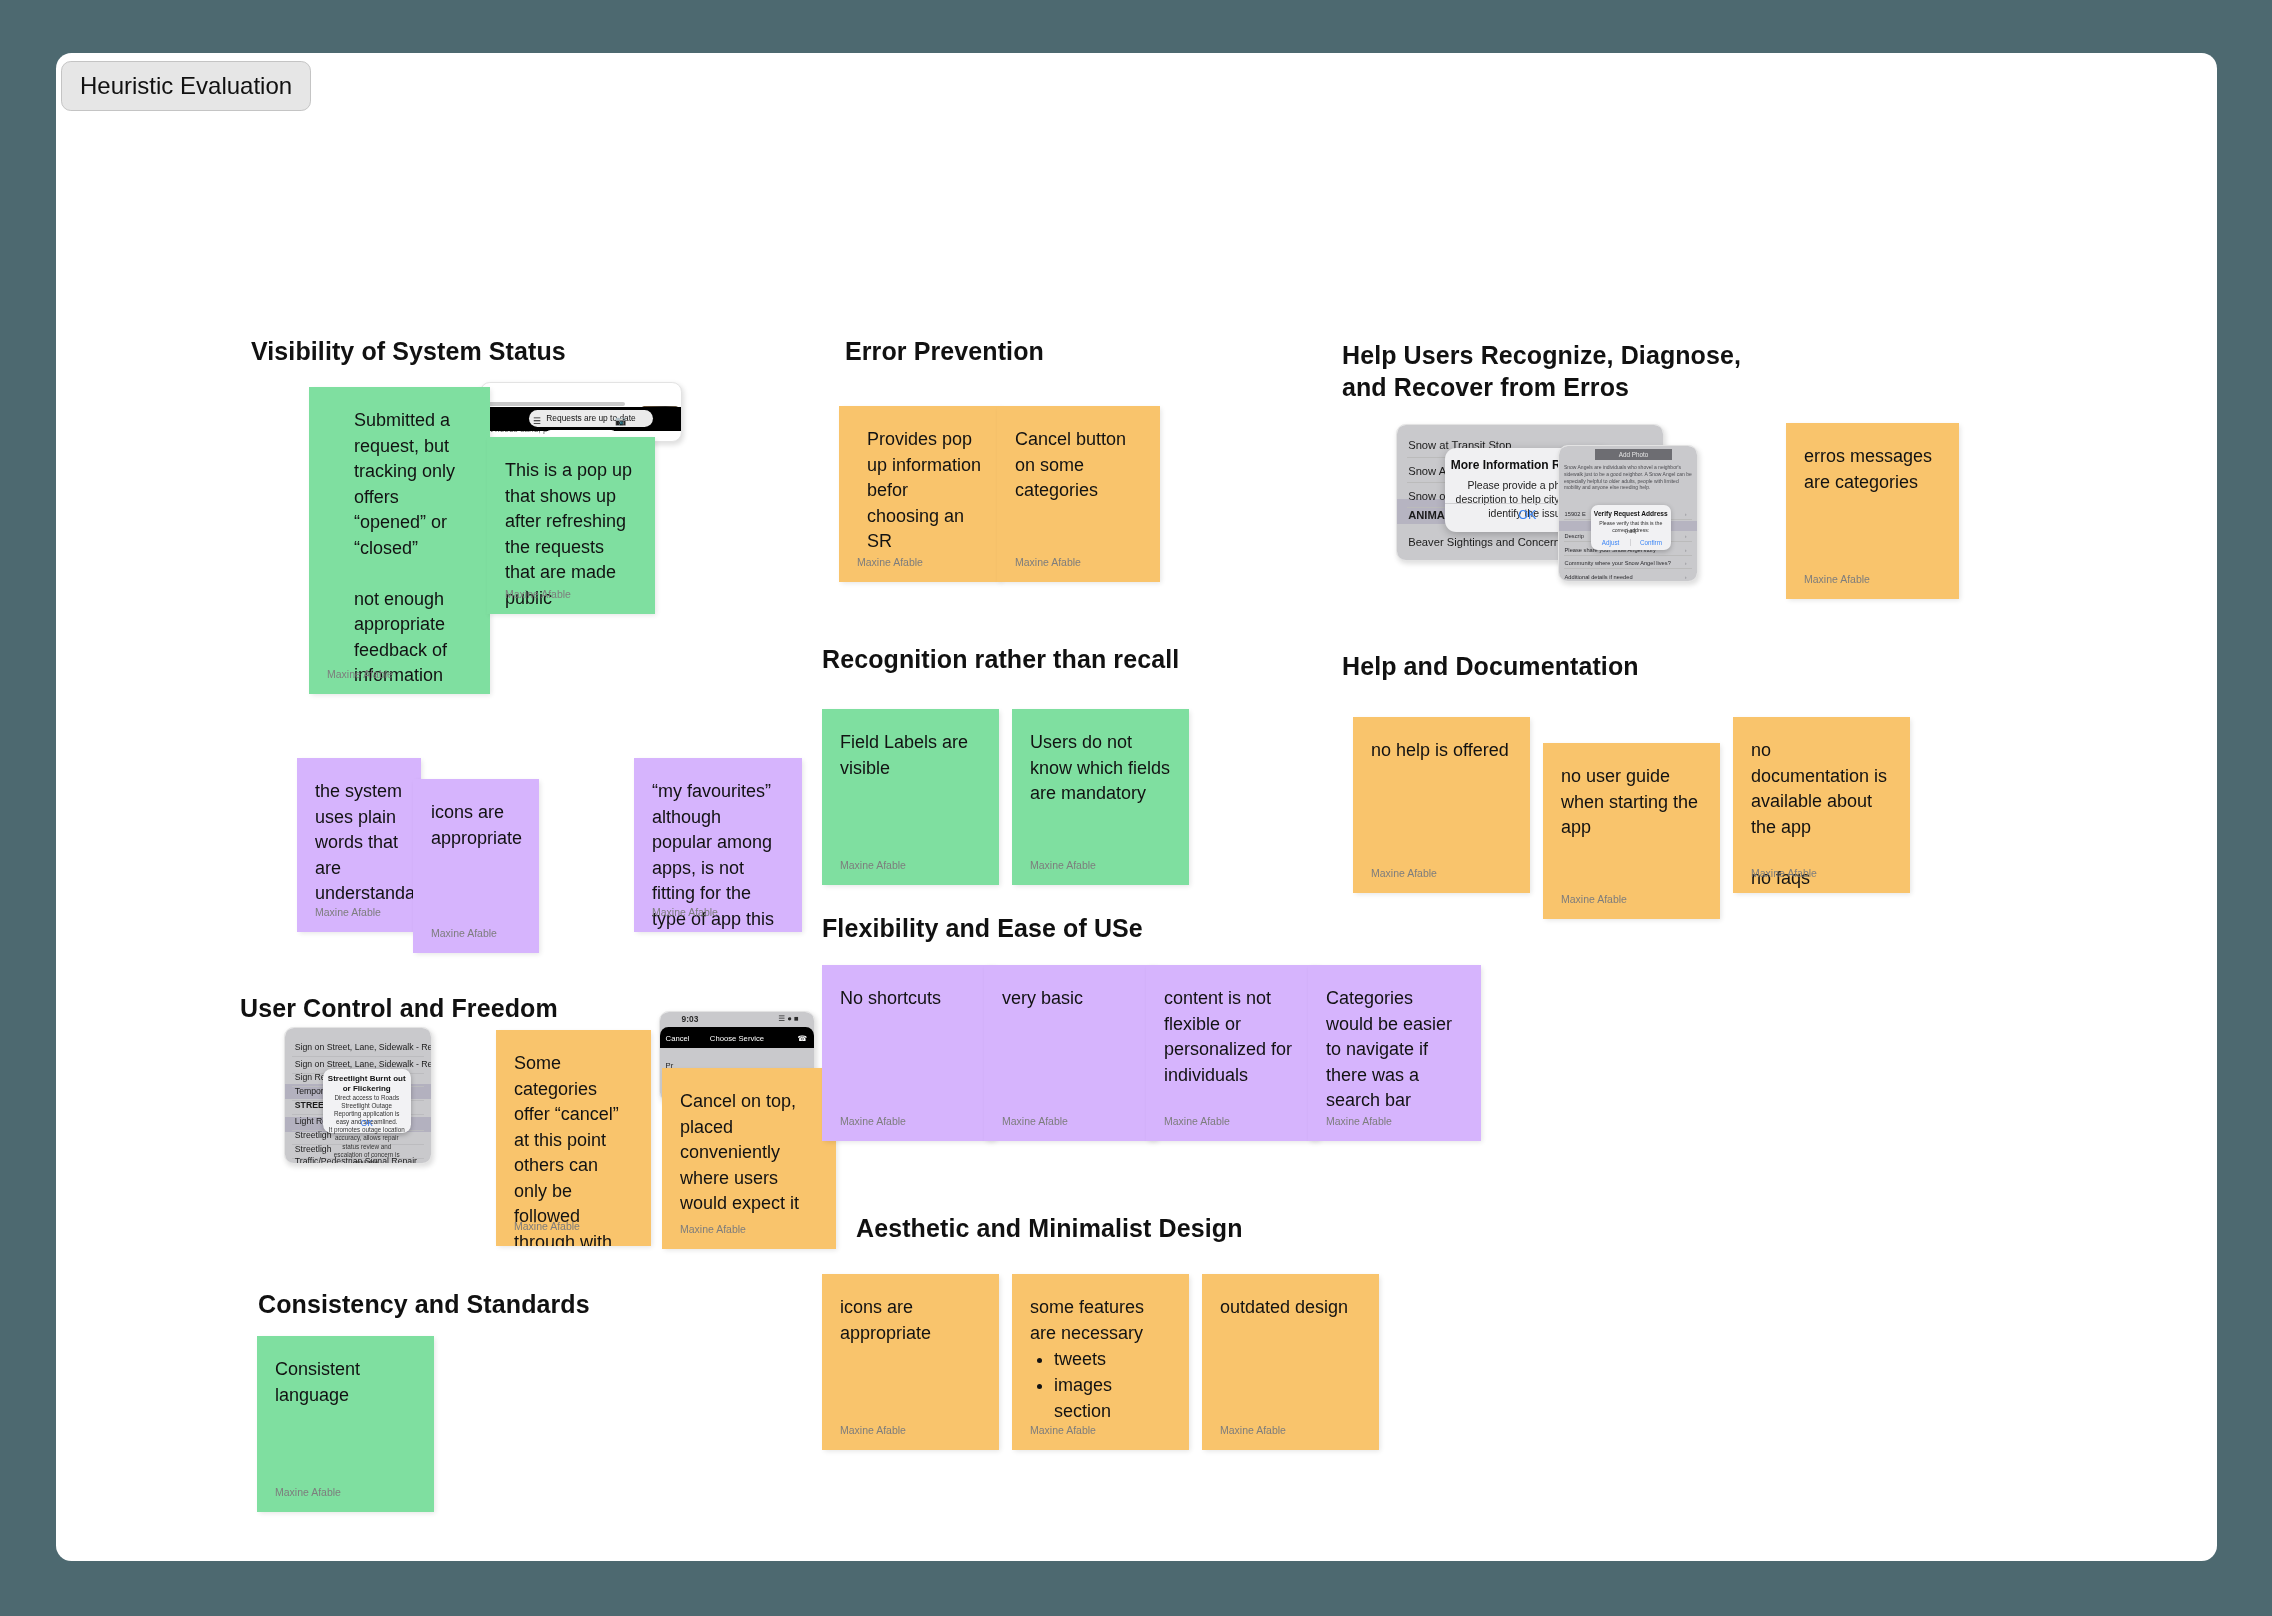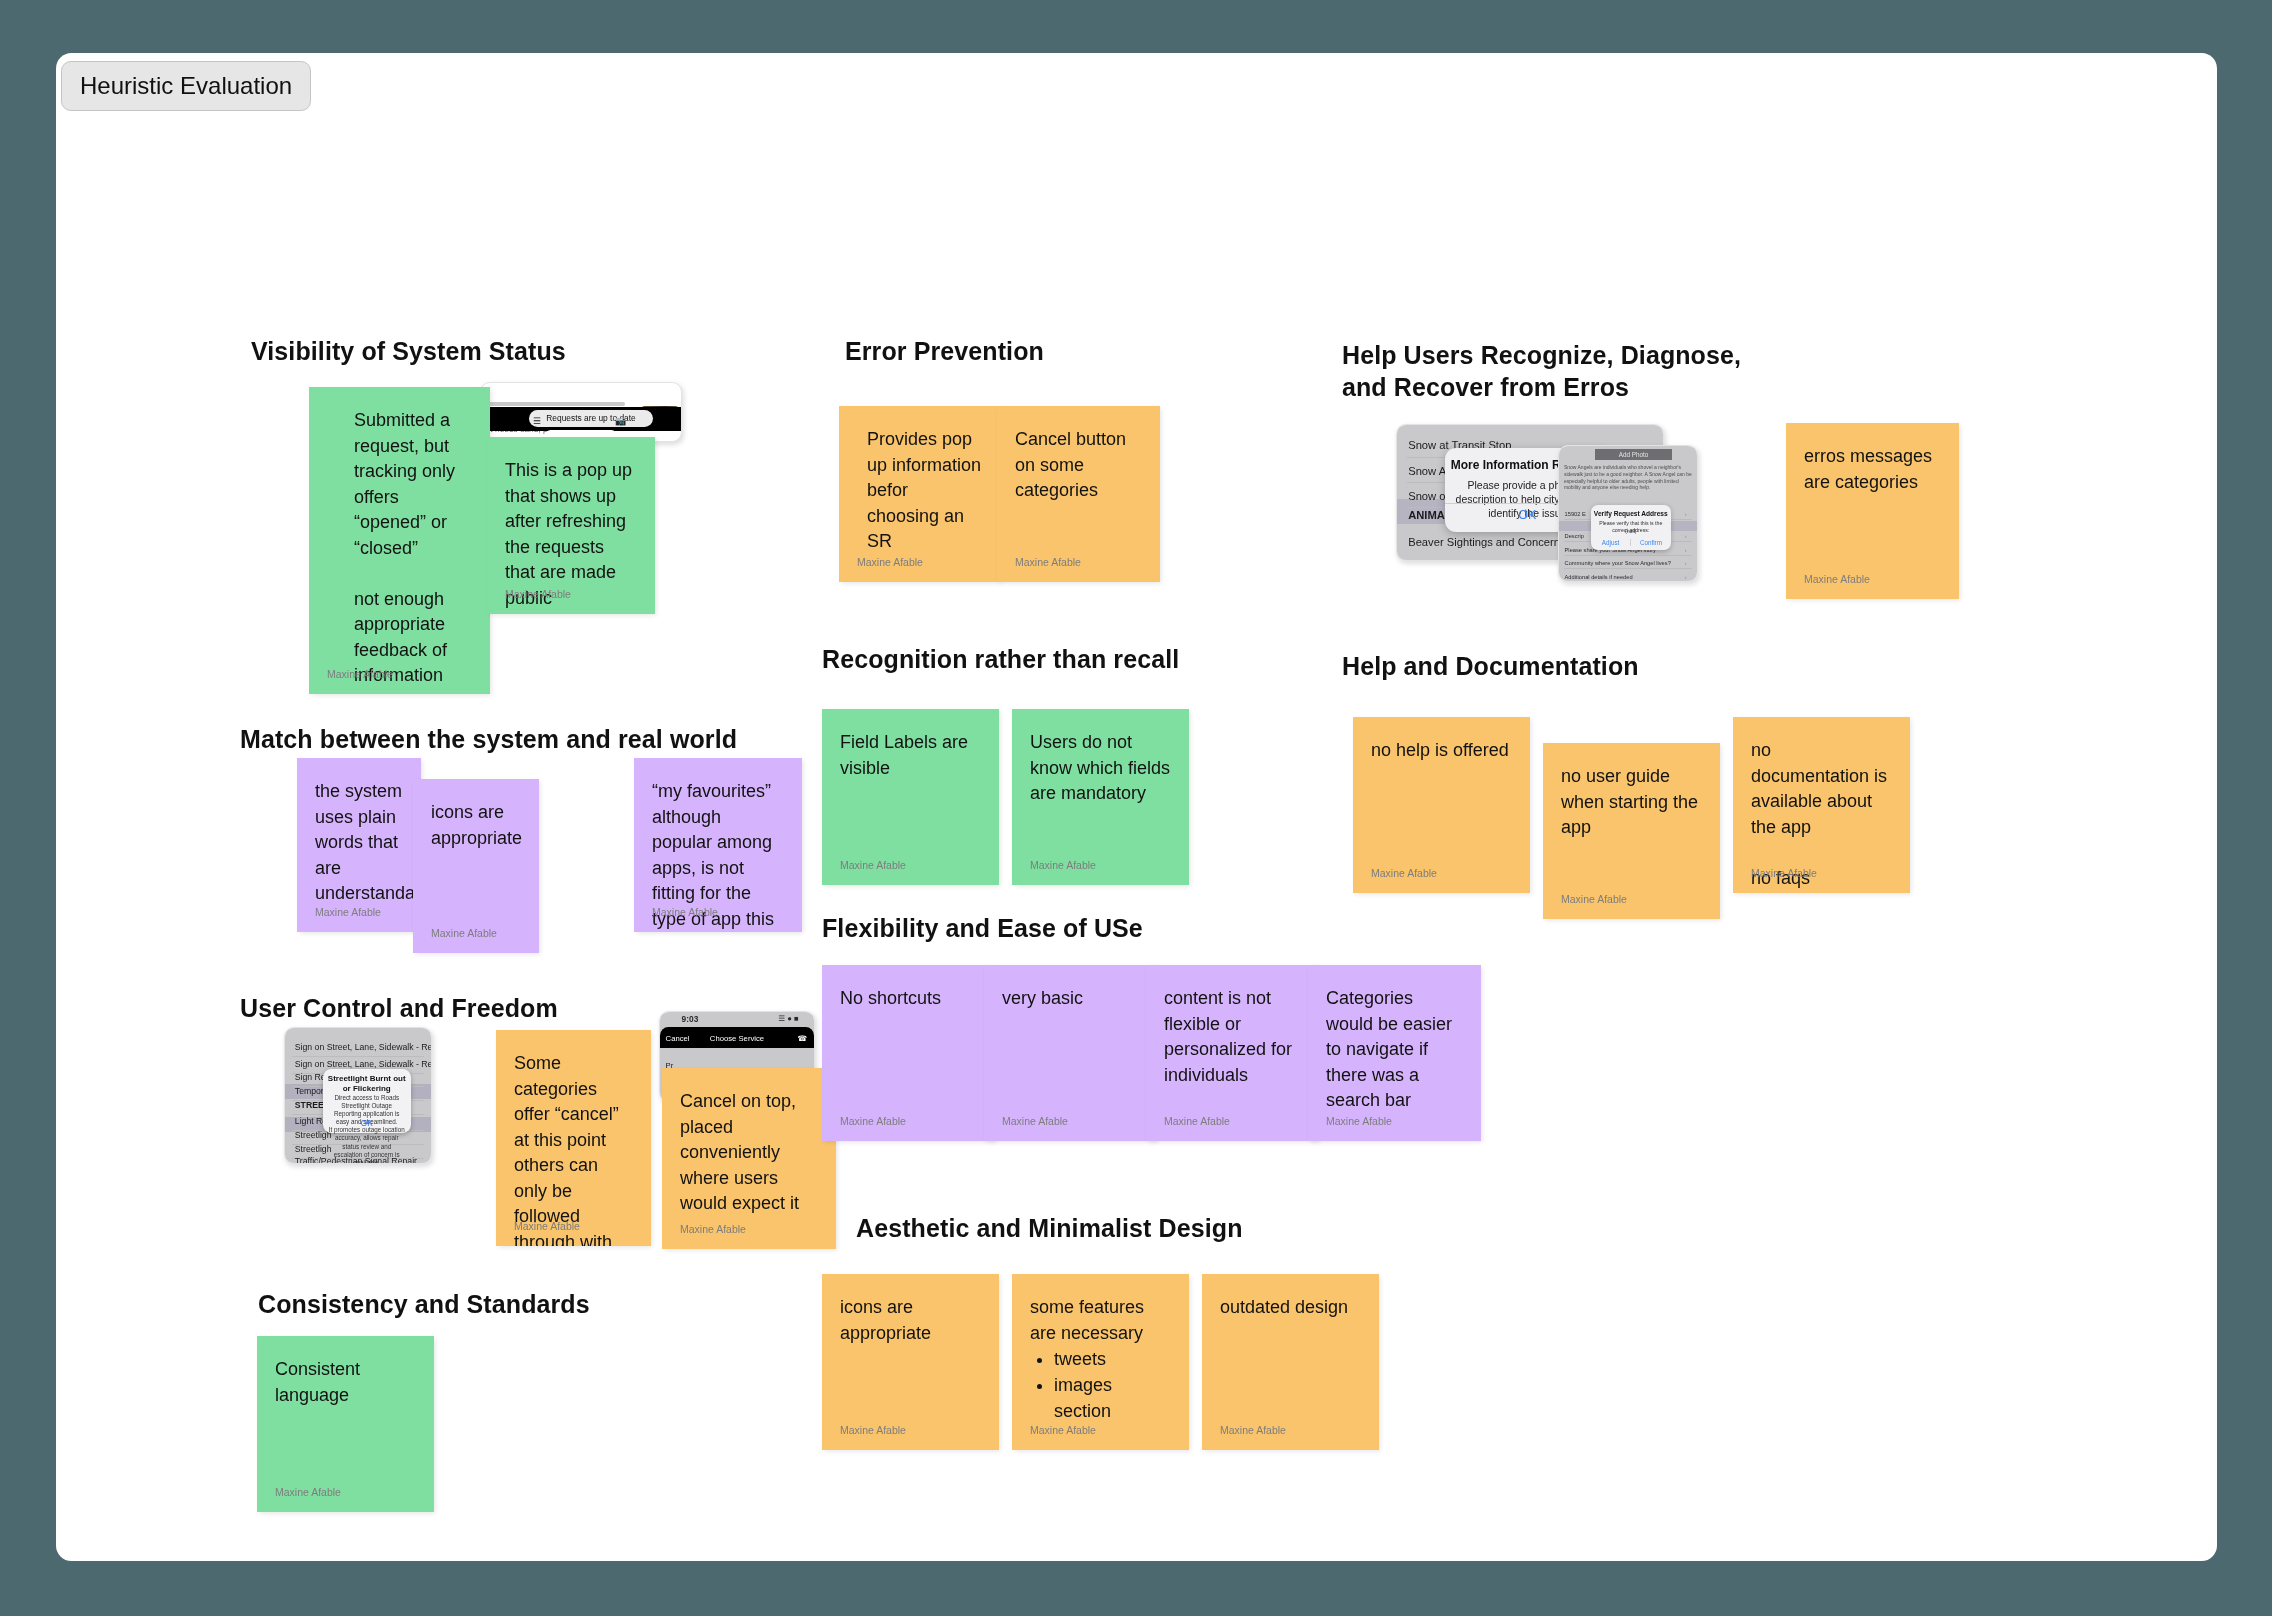--- a/index.html
+++ b/index.html
@@ -189,21 +189,20 @@
 
 not enough appropriate feedback of information</div>
     <div class="author">Maxine Afable</div>
   </div>
 
   <div class="note green" style="left:431px; top:384px; width:168px; height:177px;">
     <div class="body">This is a pop up that shows up after refreshing the requests that are made public</div>
     <div class="author">Maxine Afable</div>
   </div>
 
-  <h2 class="sec-title" style="left:184px; top:670px;">Match between the system and real world</h2>
 
   <div class="note purple" style="left:241px; top:705px; width:124px; height:174px;">
     <div class="body">the system uses plain words that are understandable</div>
     <div class="author">Maxine Afable</div>
   </div>
   <div class="note purple" style="left:357px; top:726px; width:126px; height:174px;">
     <div class="body">icons are appropriate</div>
     <div class="author">Maxine Afable</div>
   </div>
   <div class="note purple" style="left:578px; top:705px; width:168px; height:174px;">

